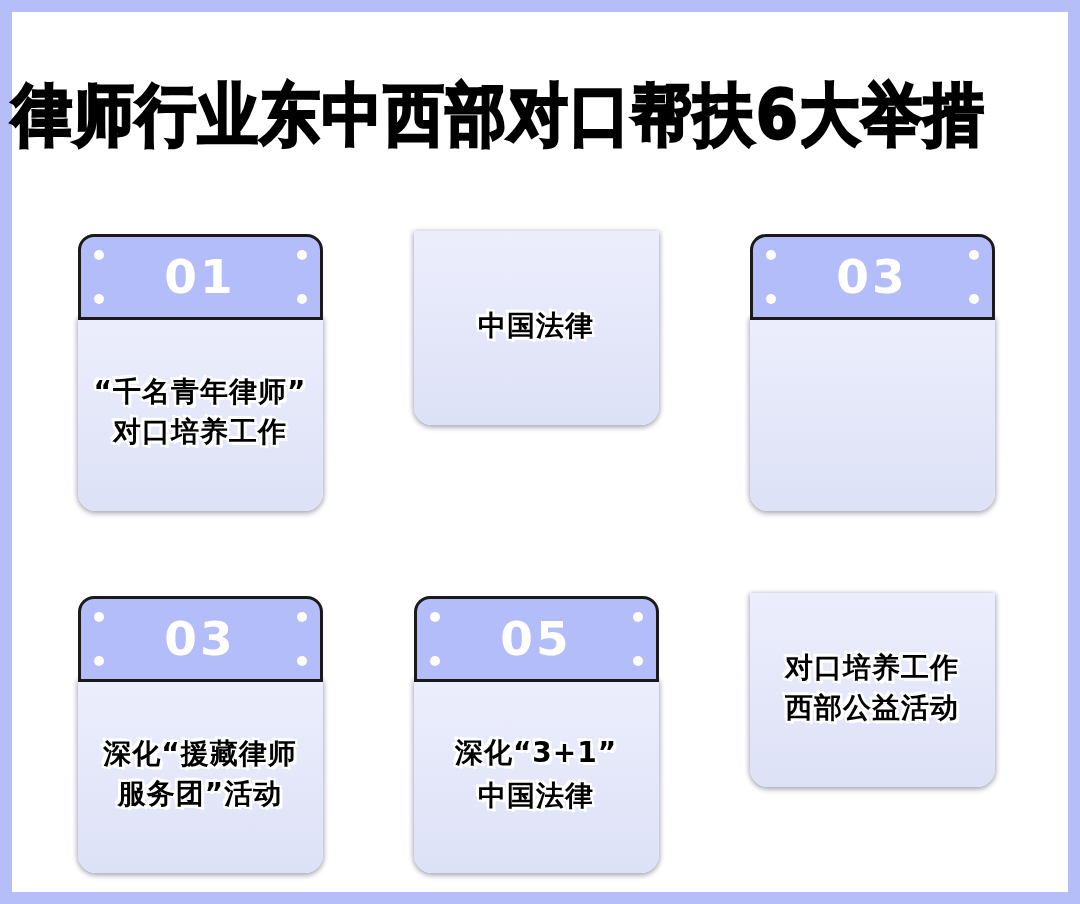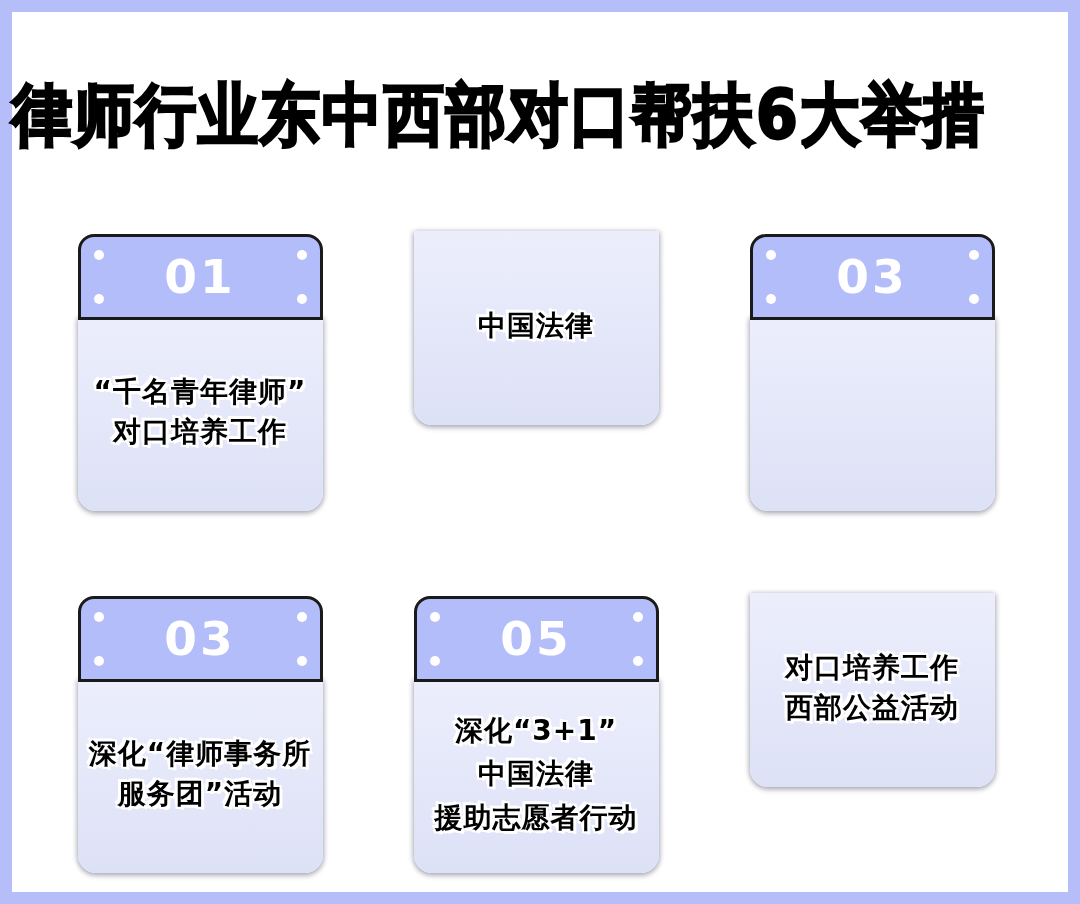--- a/index.html
+++ b/index.html
@@ -189,36 +189,35 @@
         </div>
         <div class="card">
           <div class="card-header">
             <span class="dot tl"></span>
             <span class="dot tr"></span>
             <span class="dot bl"></span>
             <span class="dot br"></span>
             <span class="card-number">03</span>
           </div>
           <div class="card-body">
-            <div class="card-line">深化“律师事务所</div>
+            <div class="card-line">深化“援藏律师</div>
             <div class="card-line">服务团”活动</div>
           </div>
         </div>
         <div class="card">
           <div class="card-header">
             <span class="dot tl"></span>
             <span class="dot tr"></span>
             <span class="dot bl"></span>
             <span class="dot br"></span>
             <span class="card-number">05</span>
           </div>
           <div class="card-body lines-3">
             <div class="card-line">深化“3+1”</div>
             <div class="card-line">中国法律</div>
-            <div class="card-line">援助志愿者行动</div>
           </div>
         </div>
         <div class="card">
           <div class="card-body">
             <div class="card-line">对口培养工作</div>
             <div class="card-line">西部公益活动</div>
           </div>
         </div>
       </div>
 

